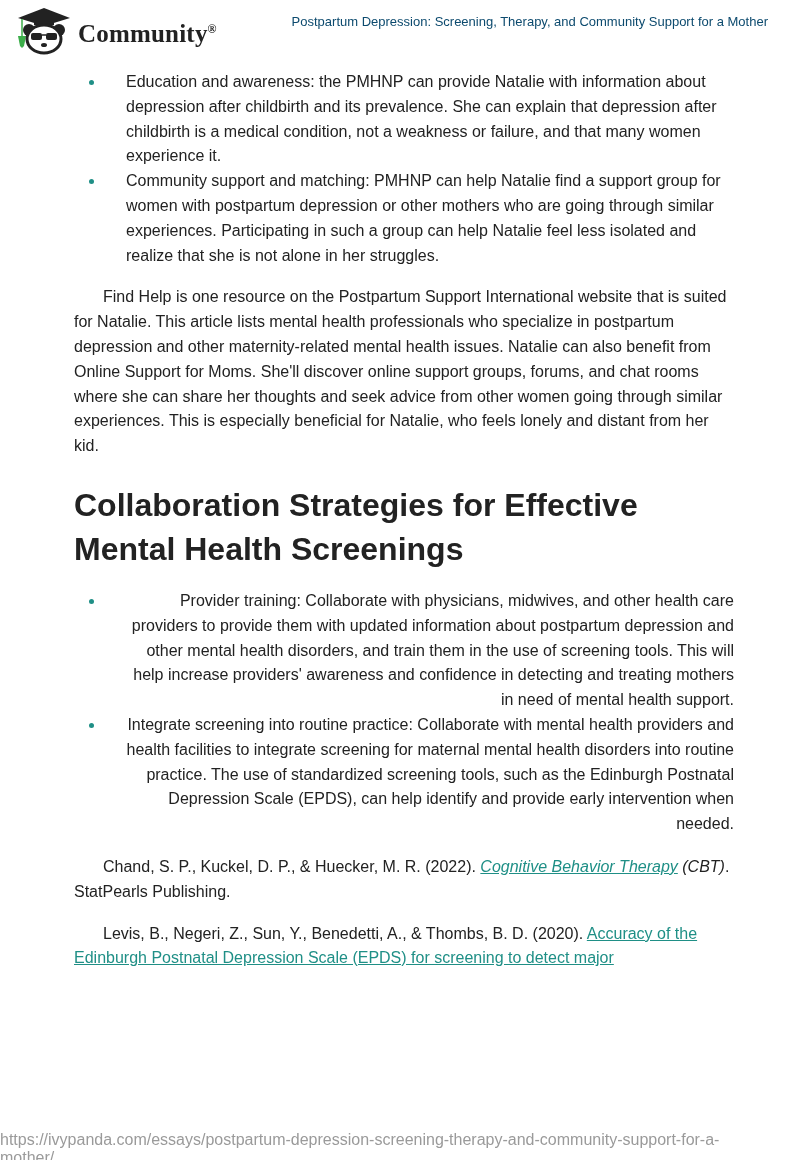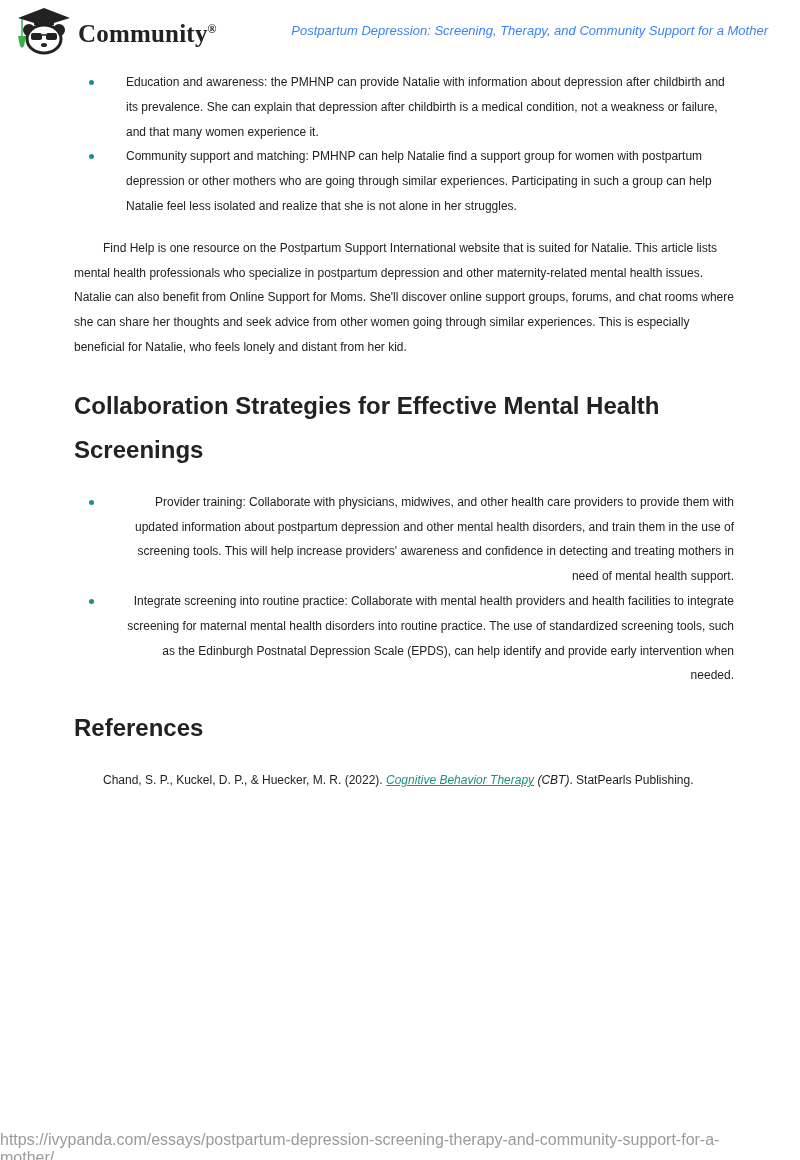--- a/index.html
+++ b/index.html
@@ -9,36 +9,36 @@
   }
   .header { position: absolute; left: 0; top: 0; width: 800px; height: 60px; }
   .logo { position: absolute; left: 14px; top: 6px; display: flex; align-items: center; }
   .logo svg { width: 60px; height: 50px; }
   .logo-text {
     font-family: "Liberation Serif", serif; font-weight: bold; font-size: 25px;
     color: #222; margin-left: 4px; margin-top: 6px; letter-spacing: 0.2px;
   }
   .logo-text sup { font-size: 12px; vertical-align: super; }
   .doc-title {
-    position: absolute; right: 32px; top: 23px; font-size: 13px; color: #3b82f6; font-style: italic;
+    position: absolute; right: 32px; top: 14px; font-size: 13px; color: #0c4a6e;
   }
   .content { position: absolute; left: 74px; top: 70px; width: 660px; }
   ul.bullets { list-style: none; margin: 0; padding: 0; }
   ul.bullets li {
-    position: relative; padding-left: 52px; font-size: 12px; line-height: 24.8px; color: #222;
+    position: relative; padding-left: 52px; font-size: 16px; line-height: 24.8px; color: #222;
   }
   ul.bullets li .dot {
     position: absolute; left: 15px; top: 10px; width: 5px; height: 5px; border-radius: 50%;
     background: #1f8f86;
   }
   p.para {
-    margin: 0; font-size: 12px; line-height: 24.8px; text-indent: 29px; color: #222;
+    margin: 0; font-size: 16px; line-height: 24.8px; text-indent: 29px; color: #222;
   }
   h2 {
-    margin: 0; font-size: 24px; line-height: 44px; font-weight: bold; color: #222;
+    margin: 0; font-size: 32px; line-height: 44px; font-weight: bold; color: #222;
   }
   a.ref-link { color: #1f8f86; text-decoration: underline; }
   .footer-url {
     position: absolute; right: 32px; top: 1131px; font-size: 16px; color: #9a9a9a;
   }
 </style>
 </head>
 <body>
 
 <div class="header">
@@ -70,19 +70,19 @@
   <p class="para" style="margin-top:17px;">Find Help is one resource on the Postpartum Support International website that is suited for Natalie. This article lists mental health professionals who specialize in postpartum depression and other maternity-related mental health issues. Natalie can also benefit from Online Support for Moms. She'll discover online support groups, forums, and chat rooms where she can share her thoughts and seek advice from other women going through similar experiences. This is especially beneficial for Natalie, who feels lonely and distant from her kid.</p>
 
   <h2 style="margin-top:24px;">Collaboration Strategies for Effective Mental Health Screenings</h2>
 
 
   <ul class="bullets" style="margin-top:18px;text-align:right;">
     <li><span class="dot"></span><span>Provider training: Collaborate with physicians, midwives, and other health care providers to provide them with updated information about postpartum depression and other mental health disorders, and train them in the use of screening tools. This will help increase providers' awareness and confidence in detecting and treating mothers in need of mental health support.</span></li>
     <li><span class="dot"></span><span>Integrate screening into routine practice: Collaborate with mental health providers and health facilities to integrate screening for maternal mental health disorders into routine practice. The use of standardized screening tools, such as the Edinburgh Postnatal Depression Scale (EPDS), can help identify and provide early intervention when needed.</span></li>
   </ul>
 
-  <h2 style="margin-top:18px;">References</h2>
 
   <p class="para" style="margin-top:18px;"><span>Chand, S. P., Kuckel, D. P., &amp; Huecker, M. R. (2022). </span><a class="ref-link" href="#"><em>Cognitive Behavior Therapy</em></a><em> (CBT)</em><span>. StatPearls Publishing.</span></p>
 
+  <p class="para" style="margin-top:17px;"><span>Levis, B., Negeri, Z., Sun, Y., Benedetti, A., &amp; Thombs, B. D. (2020). </span><a class="ref-link" href="#">Accuracy of the Edinburgh Postnatal Depression Scale (EPDS) for screening to detect major </a></p>
 </div>
 
 <div class="footer-url">https://ivypanda.com/essays/postpartum-depression-screening-therapy-and-community-support-for-a-mother/</div>
 
 </body></html>

